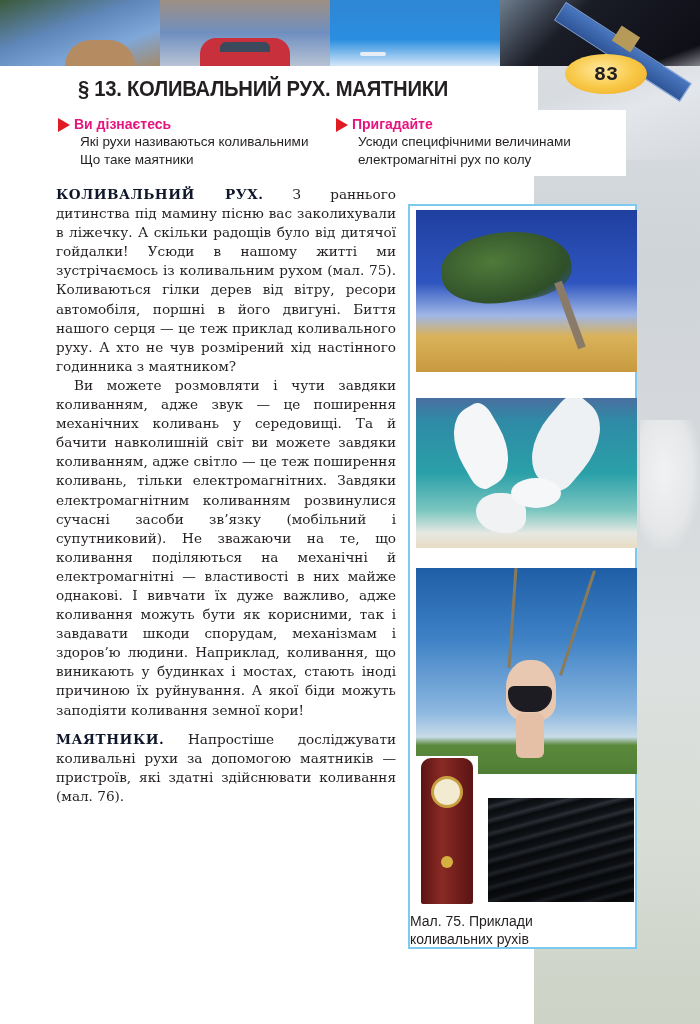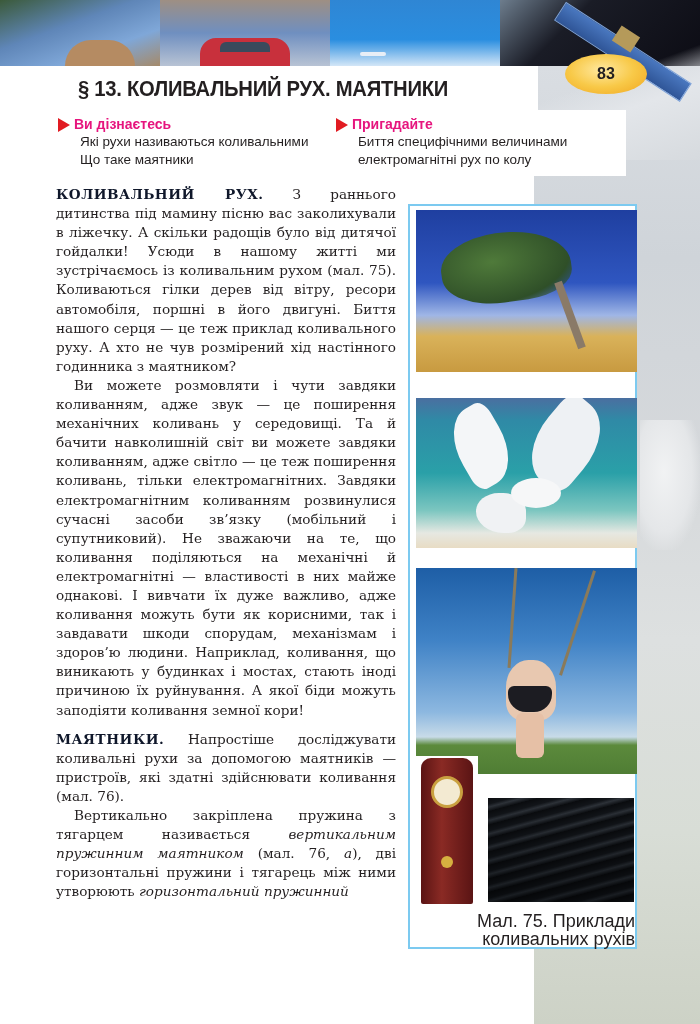--- a/index.html
+++ b/index.html
@@ -36,21 +36,21 @@
   .sat-body { position: absolute; left: 615px; top: 30px; width: 22px; height: 18px; background: #b59a5a; transform: rotate(33deg); }
   .moon-arc {
     position: absolute; left: 500px; top: 40px; width: 200px; height: 120px;
     background: linear-gradient(160deg, rgba(230,234,238,0) 0%, rgba(230,234,238,.0) 40%, #e3e6ea 60%, #d6dade 100%);
   }
 
   .page-badge {
     position: absolute; left: 565px; top: 54px; width: 82px; height: 40px; border-radius: 50%;
     background: radial-gradient(ellipse at 45% 40%, #ffe9a0 0%, #f8c948 50%, #f0a51e 100%);
     display: flex; align-items: center; justify-content: center;
-    font-family: Liberation Sans, sans-serif; font-weight: bold; font-size: 16px; color: #231f20;
+    font-family: Liberation Mono, monospace; font-weight: bold; font-size: 20px; color: #231f20;
   }
 
   
   .title-box { position: absolute; left: 0; top: 66px; width: 538px; height: 46px; background: #fff; }
   .page-title {
     position: absolute; left: 78px; top: 76px;
     font-family: "Liberation Sans", sans-serif; font-weight: bold; font-size: 22px; letter-spacing: -0.3px; color: #231f20;
     transform: scaleX(0.92); transform-origin: left center; white-space: nowrap;
   }
   .learn-box { position: absolute; left: 0; top: 110px; width: 626px; height: 66px; background: #fff; }
@@ -98,22 +98,22 @@
   .photo.swing .seat { position: absolute; left: 92px; top: 118px; width: 44px; height: 26px; background: #1c1c22; border-radius: 6px 6px 18px 18px; }
   .photo.swing .legs { position: absolute; left: 100px; top: 145px; width: 28px; height: 45px; background: #e6c0a6; border-radius: 6px; }
   .photo.clock { left: 6px; top: 550px; width: 62px; height: 152px; background: #fff; }
   .photo.clock .case { position: absolute; left: 5px; top: 2px; width: 52px; height: 146px; background: linear-gradient(90deg, #5a1414, #8a2a24 40%, #5a1414); border-radius: 10px 10px 2px 2px; }
   .photo.clock .dial { position: absolute; left: 15px; top: 20px; width: 32px; height: 32px; border-radius: 50%; background: #f3ead2; border: 3px solid #c9a040; }
   .photo.clock .pend { position: absolute; left: 25px; top: 100px; width: 12px; height: 12px; border-radius: 50%; background: #d6b040; }
   .photo.water { left: 78px; top: 592px; width: 146px; height: 104px;
     background: repeating-linear-gradient(165deg, #2c3036 0px, #50565e 6px, #c8ccd0 9px, #3a3f46 13px),
                 linear-gradient(180deg, #3a3f46, #1f2328); background-blend-mode: multiply; }
   .caption {
-    position: absolute; left: 0; top: 706px; width: 225px; text-align: right;
-    font-family: "Liberation Sans", sans-serif; font-size: 18px; line-height: 18px; color: #231f20;
+    position: absolute; left: 0; top: 706px; width: 225px; text-align: left;
+    font-family: "Liberation Sans", sans-serif; font-size: 14px; line-height: 18px; color: #231f20;
   }
 </style>
 </head>
 <body>
 
 <div class="right-bg"></div>
 <div class="horse-ghost"></div>
 
 <div class="banner">
   <div class="seg s1"></div>
@@ -137,30 +137,29 @@
 <div class="learn-box"></div>
 <div class="learn-col left">
   <span class="tri"></span>
   <div class="head">Ви дізнаєтесь</div>
   <div class="line">Які рухи називаються коливальними</div>
   <div class="line">Що таке маятники</div>
 </div>
 <div class="learn-col right">
   <span class="tri"></span>
   <div class="head">Пригадайте</div>
-  <div class="line">Биття специфічними величинами</div>
+  <div class="line">Усюди специфічними величинами</div>
   <div class="line">електромагнітні рух по колу</div>
 </div>
 
 <div class="text-col">
   <p><span class="lead">КОЛИВАЛЬНИЙ РУХ.</span><span> З раннього дитинства під мамину пісню вас заколихували в ліжечку. А скільки радощів було від дитячої гойдалки! Усюди в нашому житті ми зустрічаємось із коливальним рухом (мал. 75). Коливаються гілки дерев від вітру, ресори автомобіля, поршні в його двигуні. Биття нашого серця — це теж приклад коливального руху. А хто не чув розмірений хід настінного годинника з маятником?</span></p>
   <p class="indent">Ви можете розмовляти і чути завдяки коливанням, адже звук — це поширення механічних коливань у середовищі. Та й бачити навколишній світ ви можете завдяки коливанням, адже світло — це теж поширення коливань, тільки електромагнітних. Завдяки електромагнітним коливанням розвинулися сучасні засоби зв’язку (мобільний і супутниковий). Не зважаючи на те, що коливання поділяються на механічні й електромагнітні — властивості в них майже однакові. І вивчати їх дуже важливо, адже коливання можуть бути як корисними, так і завдавати шкоди спорудам, механізмам і здоров’ю людини. Наприклад, коливання, що виникають у будинках і мостах, стають іноді причиною їх руйнування. А якої біди можуть заподіяти коливання земної кори!</p>
   <div class="gap"></div>
   <p><span class="lead">МАЯТНИКИ.</span><span> Напростіше досліджувати коливальні рухи за допомогою маятників — пристроїв, які здатні здійснювати коливання (мал. 76).</span></p>
-  <p class="indent"><span>Вертикально закріплена пружина з тягарцем називається </span><em>вертикальним пружинним маятником</em><span> (мал. 76, </span><em>а</em><span>), дві горизонтальні пружини і тягарець між ними утворюють </span><em>горизонтальний пружинний</em></p>
 </div>
 
 <div class="figure">
   <div class="photo tree">
     <div class="crown"></div>
     <div class="trunk"></div>
   </div>
   <div class="photo bird">
     <div class="wingL"></div>
     <div class="wingR"></div>

